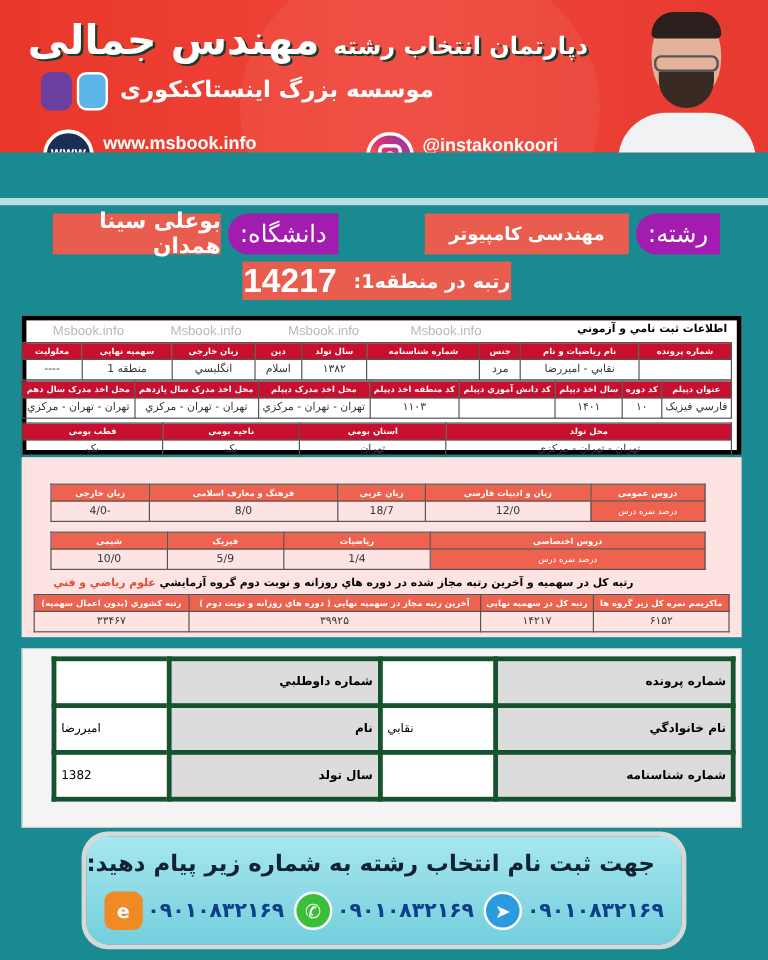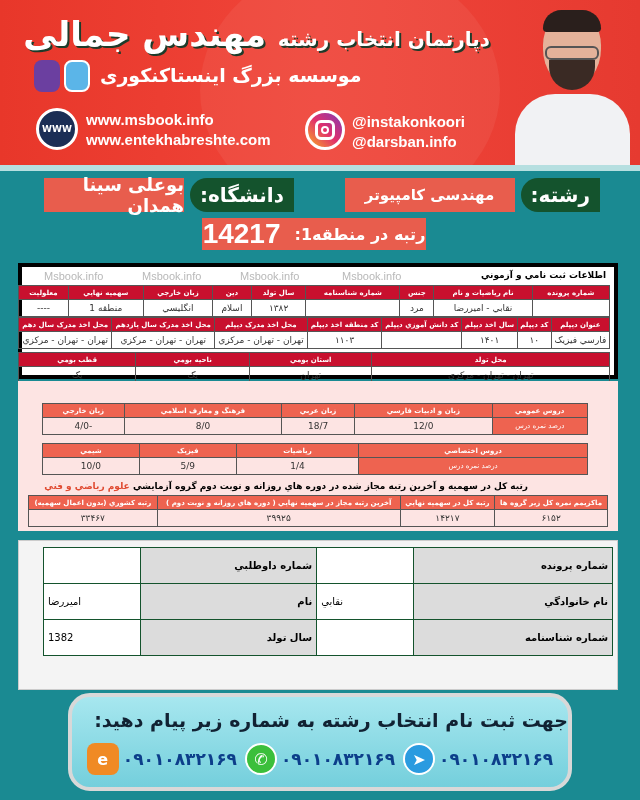--- a/index.html
+++ b/index.html
@@ -1,17 +1,17 @@
 <!DOCTYPE html>
 <html><head>
 <meta charset="utf-8">
 <style>
 *{box-sizing:border-box;margin:0;padding:0}
 body{width:640px;height:800px;overflow:hidden;font-family:"DejaVu Sans",sans-serif;background:#1a8a92;position:relative}
-.banner{position:absolute;left:0;top:0;width:640px;height:165px;background:linear-gradient(90deg,#e8372a 0%,#f0453a 50%,#e63a30 100%);overflow:hidden}
+.banner{position:absolute;left:0;top:0;width:640px;height:127px;background:linear-gradient(90deg,#e8372a 0%,#f0453a 50%,#e63a30 100%);overflow:hidden}
 .banner:before{content:"";position:absolute;left:200px;top:-40px;width:300px;height:260px;border-radius:50%;background:rgba(255,255,255,0.06)}
 .title{position:absolute;right:150px;top:14px;color:#fff;font-weight:bold;direction:rtl;white-space:nowrap;text-shadow:2px 2px 0 #1d3b2a}
 .title .t1{font-size:20px}
 .title .t2{font-size:34px;margin-right:6px}
 .subtitle{position:absolute;left:100px;top:64px;color:#fff;font-size:19px;font-weight:bold;direction:rtl}
 .mascots{position:absolute;left:34px;top:60px;display:flex;gap:4px}
 .mascot{width:26px;height:32px;border-radius:8px}
 .m1{background:#6b3fa0}
 .m2{background:#5bb5e8;border:2px solid #fff}
 .www-icon{position:absolute;left:36px;top:108px;width:42px;height:42px;border-radius:50%;background:#1b2e55;border:3px solid #fff;color:#fff;font-size:9px;display:flex;align-items:center;justify-content:center;font-weight:bold}
@@ -21,43 +21,43 @@
 .insta-icon span:after{content:"";position:absolute;left:3px;top:3px;width:8px;height:8px;border:2px solid #fff;border-radius:50%;box-sizing:border-box}
 .socials{position:absolute;left:352px;top:112px;color:#fff;font-size:15px;font-weight:bold;line-height:20px;font-family:"Liberation Sans",sans-serif}
 .photo{position:absolute;left:515px;top:8px;width:115px;height:157px}
 .photo .head{position:absolute;left:28px;top:4px;width:58px;height:74px;border-radius:45% 45% 50% 50%;background:#e4b29a}
 .photo .hair{position:absolute;left:28px;top:2px;width:58px;height:22px;border-radius:30px 30px 6px 6px;background:#2a1f1c}
 .photo .beard{position:absolute;left:34px;top:52px;width:46px;height:30px;border-radius:0 0 24px 24px;background:#3a2a24}
 .photo .glasses{position:absolute;left:30px;top:38px;width:54px;height:14px;border:2px solid #555;border-radius:6px}
 .photo .shirt{position:absolute;left:0;top:86px;width:115px;height:71px;border-radius:40px 40px 0 0;background:#f1f2f4}
 .stripe{position:absolute;left:0;top:165px;width:640px;height:6px;background:#b6dfe0}
 .info-row{position:absolute;direction:rtl;display:flex;align-items:center;gap:6px}
-.pill-label{background:#14532d;color:#fff;font-weight:bold;font-size:20px;padding:2px 10px;height:34px;display:flex;align-items:center}
+.pill-label{background:#a21caf;color:#fff;font-weight:normal;font-size:20px;padding:2px 10px;height:34px;display:flex;align-items:center}
 .pill-val{background:#e85d4d;color:#fff;font-weight:bold;font-size:15px;height:34px;display:flex;align-items:center;justify-content:center}
 .rank{position:absolute;left:202px;top:218px;width:224px;height:32px;background:#e85d4d;direction:rtl;display:flex;align-items:center;justify-content:center;gap:14px;color:#fff;font-weight:bold}
 .rank .l{font-size:16px}
 .rank .v{font-size:28px;font-family:"Liberation Sans",sans-serif}
 .card{position:absolute;left:18px;top:263px;width:600px;height:116px;background:#fff;border:4px solid #000000}
 .wm{color:#b8b8b8;font-size:11px;font-family:"Liberation Sans",sans-serif;position:absolute}
 .tbl{border-collapse:collapse;direction:rtl;position:absolute}
 .tbl td,.tbl th{border:1px solid #555;font-size:8px;text-align:center;height:14px;padding:0 2px}
 .tbl th{background:#c8102e;color:#fff;font-weight:bold;font-size:7px}
 .tbl td{font-size:9px;color:#333;height:17px}
 .scores{position:absolute;left:18px;top:381px;width:600px;height:150px;background:#fde4e3}
 .scores .hdr{position:absolute;right:130px;top:6px;font-size:10px;font-weight:bold;direction:rtl}
 .scores .hdr span{color:#e04b32}
 .stbl th{background:#ee6350 !important}
 .stbl td.lbl{background:#ee6350;color:#fff;font-size:7px}
 .form{position:absolute;left:18px;top:540px;width:600px;height:150px;background:#f4f4f4;border:1px solid #ccc}
 .ftbl{border-collapse:collapse;direction:rtl;position:absolute}
-.ftbl td{border:1px solid #14532d;font-size:10px;height:19px;padding:12px 4px}
+.ftbl td{border:4px solid #14532d;font-size:10px;height:19px;padding:12px 4px}
 .ftbl td.k{background:#dcdcdc;font-weight:bold;text-align:right}
 .ftbl td.v{background:#fff;text-align:left}
 .cta{position:absolute;left:68px;top:693px;width:504px;height:98px;border-radius:22px;border:4px solid #d8d8d8;background:linear-gradient(180deg,#a7e7ef,#74cfdc)}
-.cta .msg{position:absolute;left:0;right:0;top:12px;text-align:right;direction:rtl;font-size:19px;font-weight:bold;color:#123}
+.cta .msg{position:absolute;left:0;right:0;top:12px;text-align:left;direction:rtl;font-size:19px;font-weight:bold;color:#123}
 .contacts{position:absolute;left:0;right:0;top:46px;display:flex;justify-content:center;align-items:center;gap:8px}
 .contact{display:flex;align-items:center;gap:4px;direction:ltr}
 .cicon{width:32px;height:32px;border-radius:50%;display:flex;align-items:center;justify-content:center;color:#fff;font-weight:bold;font-size:16px}
 .cnum{font-size:17px;font-weight:bold;color:#0c3e8a;font-family:"DejaVu Sans",sans-serif}
 </style>
 </head>
 <body>
 
 <div class="banner">
   <div class="title">
@@ -133,21 +133,21 @@
           <td>انگليسي</td>
           <td>منطقه 1</td>
           <td>----</td>
     </tr>
   </tbody>
     </table>
   <table class="tbl" style="right:4px;top:50px;width:592px">
     <tbody>
         <tr>
       <th>عنوان ديپلم</th>
-          <th>كد ديپلم</th>
+          <th>كد دوره</th>
           <th>سال اخذ ديپلم</th>
           <th>كد دانش آموزي ديپلم</th>
           <th>كد منطقه اخذ ديپلم</th>
           <th>محل اخذ مدرک ديپلم</th>
           <th>محل اخذ مدرک سال يازدهم</th>
           <th>محل اخذ مدرک سال دهم</th>
     </tr>
     <tr>
       <td>فارسي فيزيک</td>
           <td>۱۰</td>

